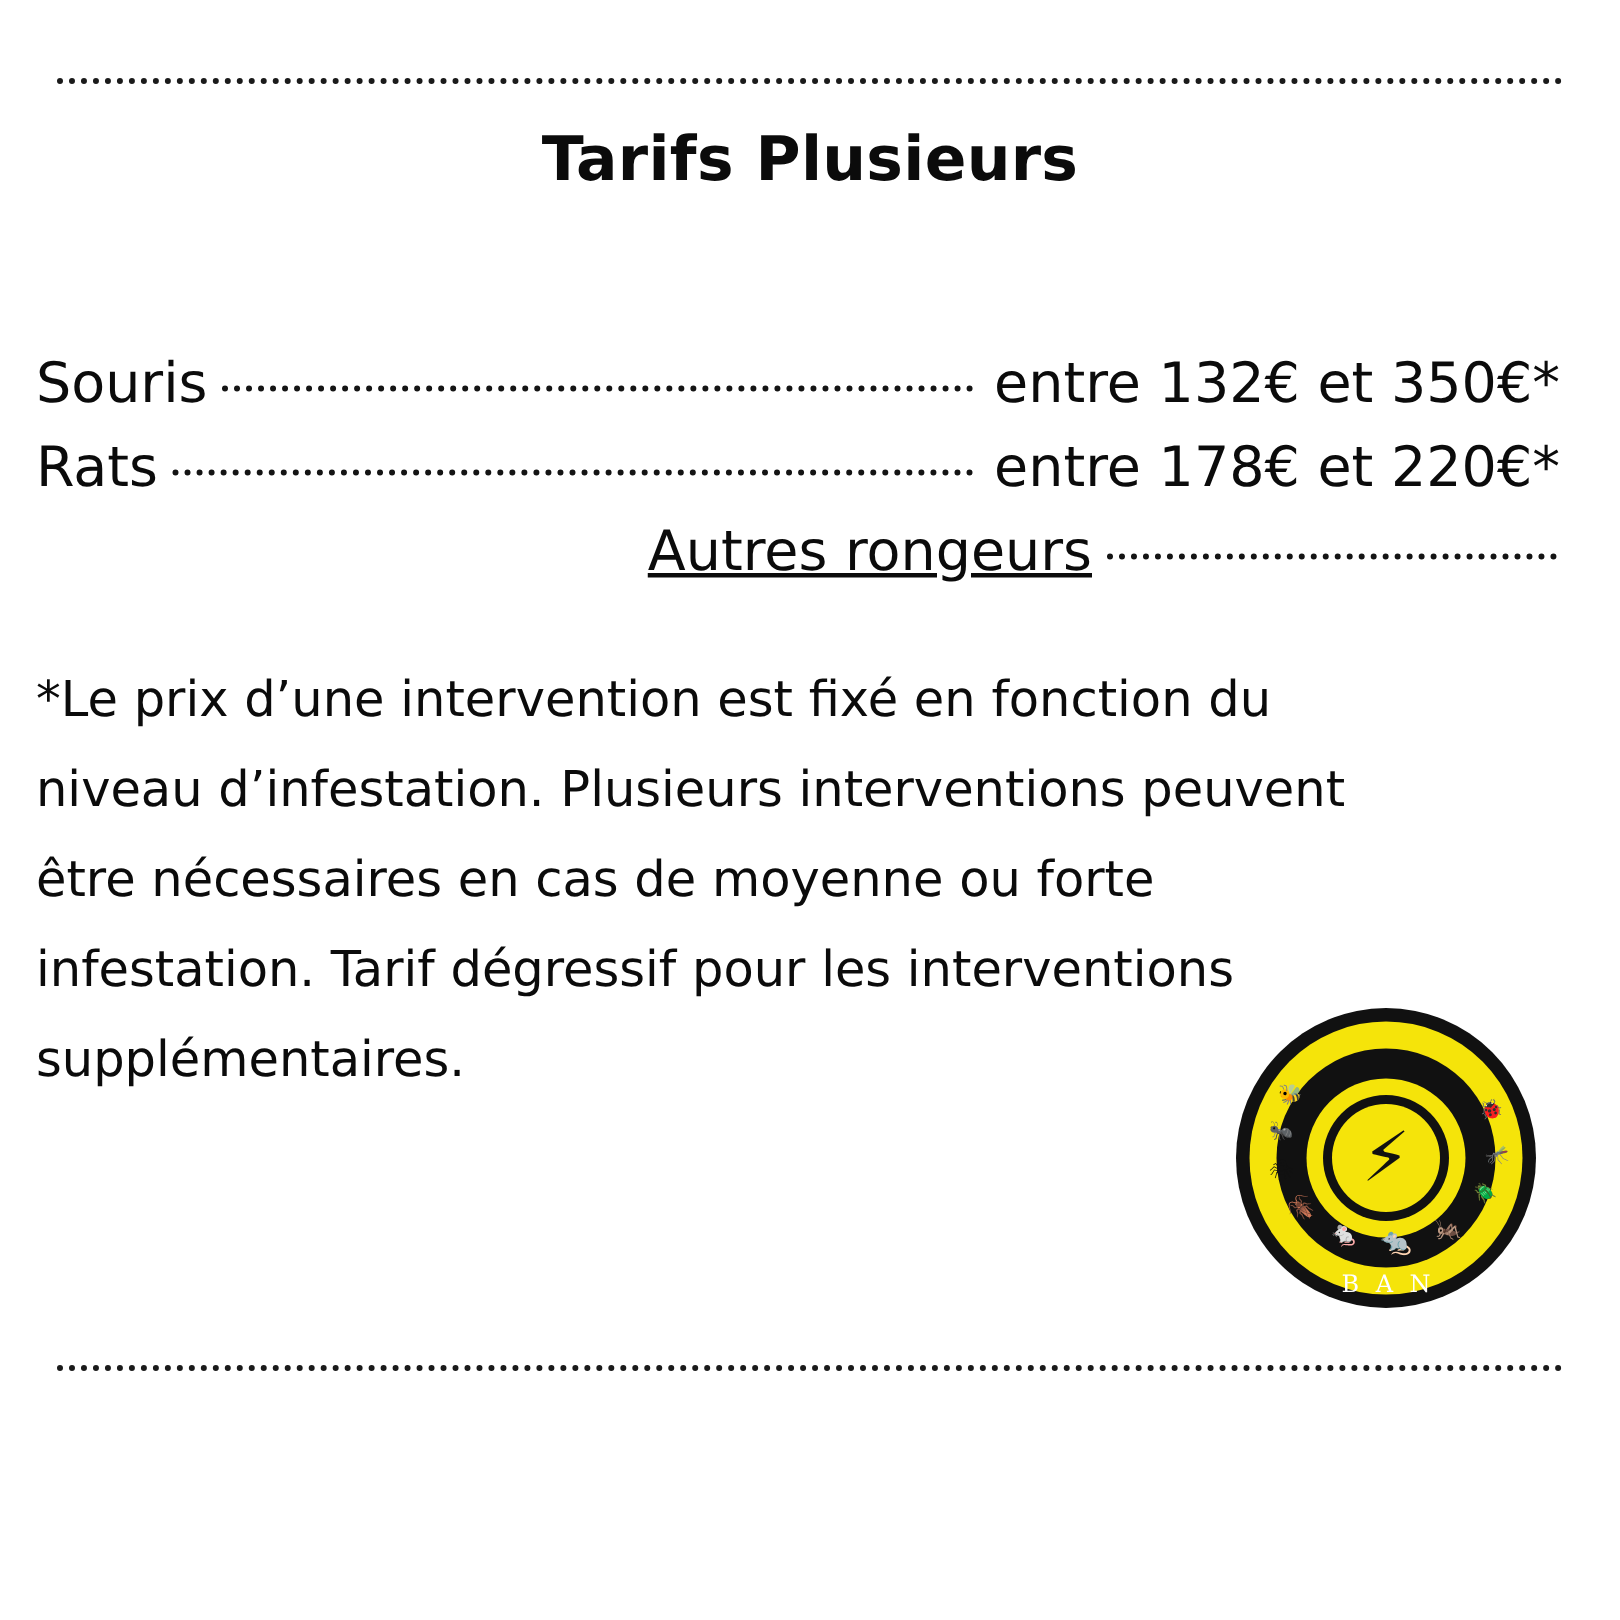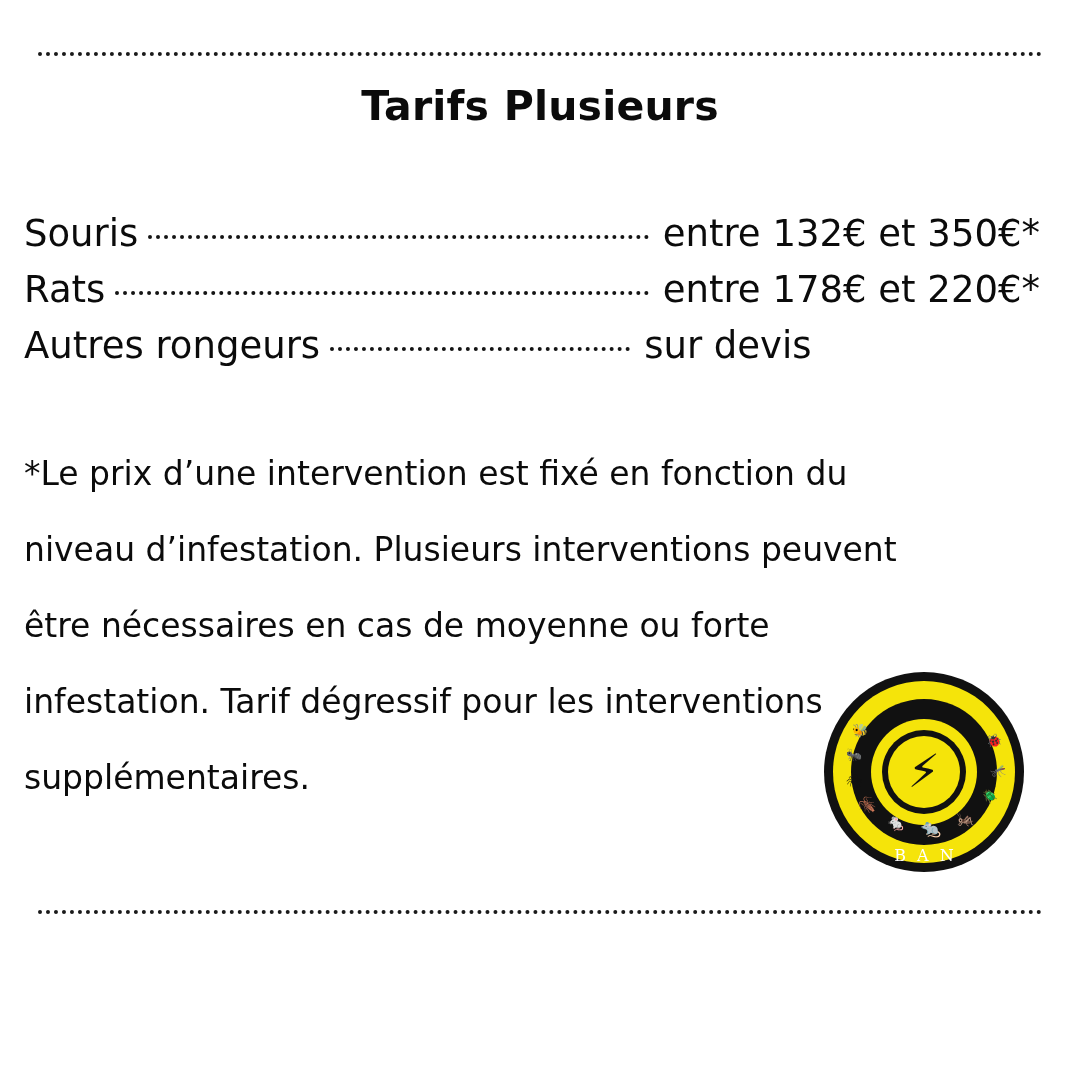--- a/index.html
+++ b/index.html
@@ -38,21 +38,21 @@
     left: 0;
     width: 100%;
     text-align: center;
     font-size: 41px;
     font-weight: bold;
     letter-spacing: 0.2px;
   }
 
   .price-list {
     position: absolute;
-    top: 206px;
+    top: 228px;
     left: 24px;
     right: 40px;
   }
   .price-row {
     display: flex;
     align-items: baseline;
     font-size: 37px;
     line-height: 56px;
     white-space: nowrap;
   }
@@ -63,34 +63,35 @@
     position: relative;
     overflow: hidden;
     height: 1px;
     top: -7px;
     border-bottom: 4px dotted #141414;
   }
   .price-row.short .price-dots {
     flex: 0 0 300px;
   }
   .price-row.short {
-    justify-content: flex-start;
+    justify-content: flex-end;
+    text-decoration: underline;
   }
   .price-value {
     flex: 0 0 auto;
     margin-left: 12px;
   }
 
   .note {
     position: absolute;
     top: 436px;
     left: 24px;
     width: 930px;
     font-size: 33px;
-    line-height: 76px;
+    line-height: 60px;
   }
 
   
   .logo {
     position: absolute;
     left: 824px;
     top: 672px;
     width: 200px;
     height: 200px;
   }
@@ -187,21 +188,20 @@
 
     <div class="price-row">
       <span class="price-label">Rats</span>
       <span class="price-dots"></span>
       <span class="price-value">entre 178€ et 220€*</span>
     </div>
 
     <div class="price-row short">
       <span class="price-label">Autres rongeurs</span>
       <span class="price-dots"></span>
-      <span class="price-value">sur devis</span>
     </div>
 
   </div>
 
   <div class="note">*Le prix d’une intervention est fixé en fonction du niveau d’infestation. Plusieurs interventions peuvent être nécessaires en cas de moyenne ou forte infestation. Tarif dégressif pour les interventions supplémentaires.</div>
 
   <div class="logo">
     <div class="ring-outer"></div>
     <div class="ring-yellow"></div>
     <div class="ring-black2"></div>

